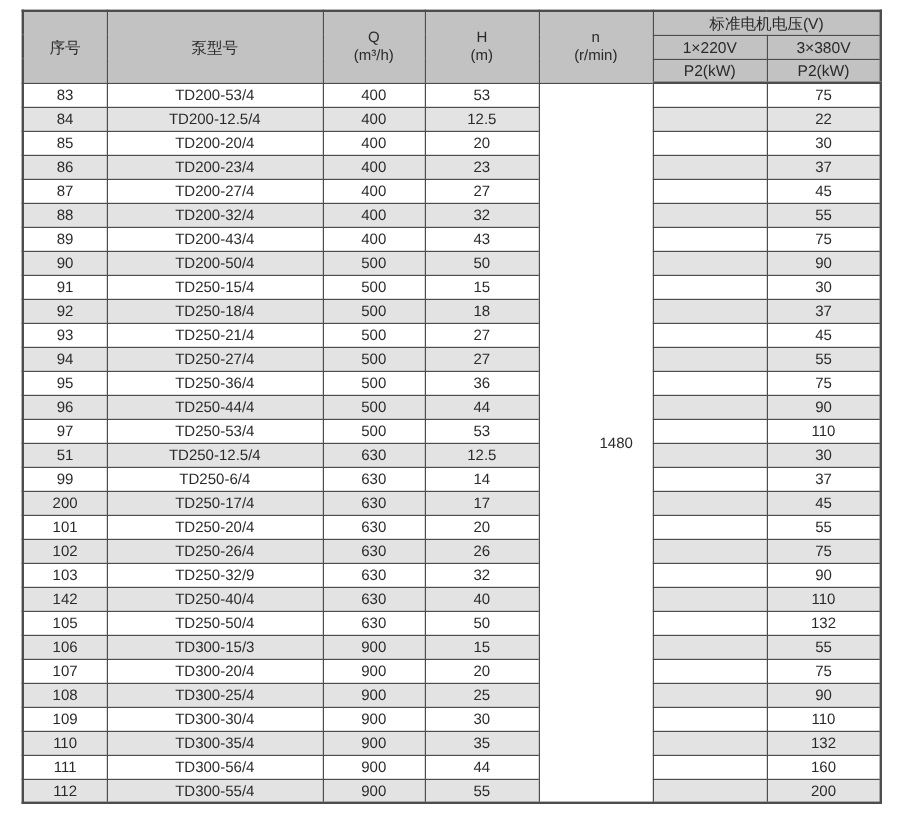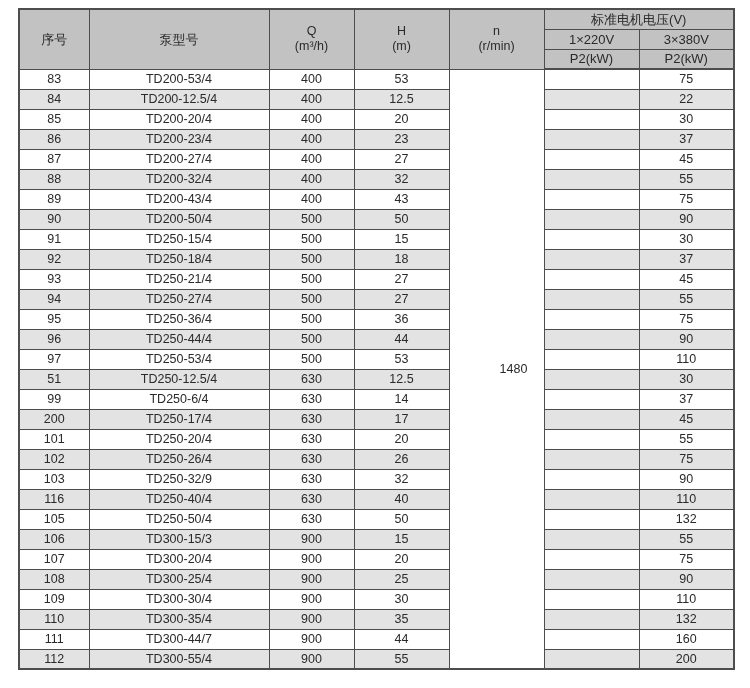--- a/index.html
+++ b/index.html
@@ -255,21 +255,21 @@
         </tr>
         <tr>
           <td>103</td>
           <td>TD250-32/9</td>
           <td>630</td>
           <td>32</td>
           <td></td>
           <td>90</td>
         </tr>
         <tr class="stripe">
-          <td>116</td>
+          <td>142</td>
           <td>TD250-40/4</td>
           <td>630</td>
           <td>40</td>
           <td></td>
           <td>110</td>
         </tr>
         <tr>
           <td>105</td>
           <td>TD250-50/4</td>
           <td>630</td>
@@ -312,21 +312,21 @@
         <tr class="stripe">
           <td>110</td>
           <td>TD300-35/4</td>
           <td>900</td>
           <td>35</td>
           <td></td>
           <td>132</td>
         </tr>
         <tr>
           <td>111</td>
-          <td>TD300-44/7</td>
+          <td>TD300-56/4</td>
           <td>900</td>
           <td>44</td>
           <td></td>
           <td>160</td>
         </tr>
         <tr class="stripe">
           <td>112</td>
           <td>TD300-55/4</td>
           <td>900</td>
           <td>55</td>

